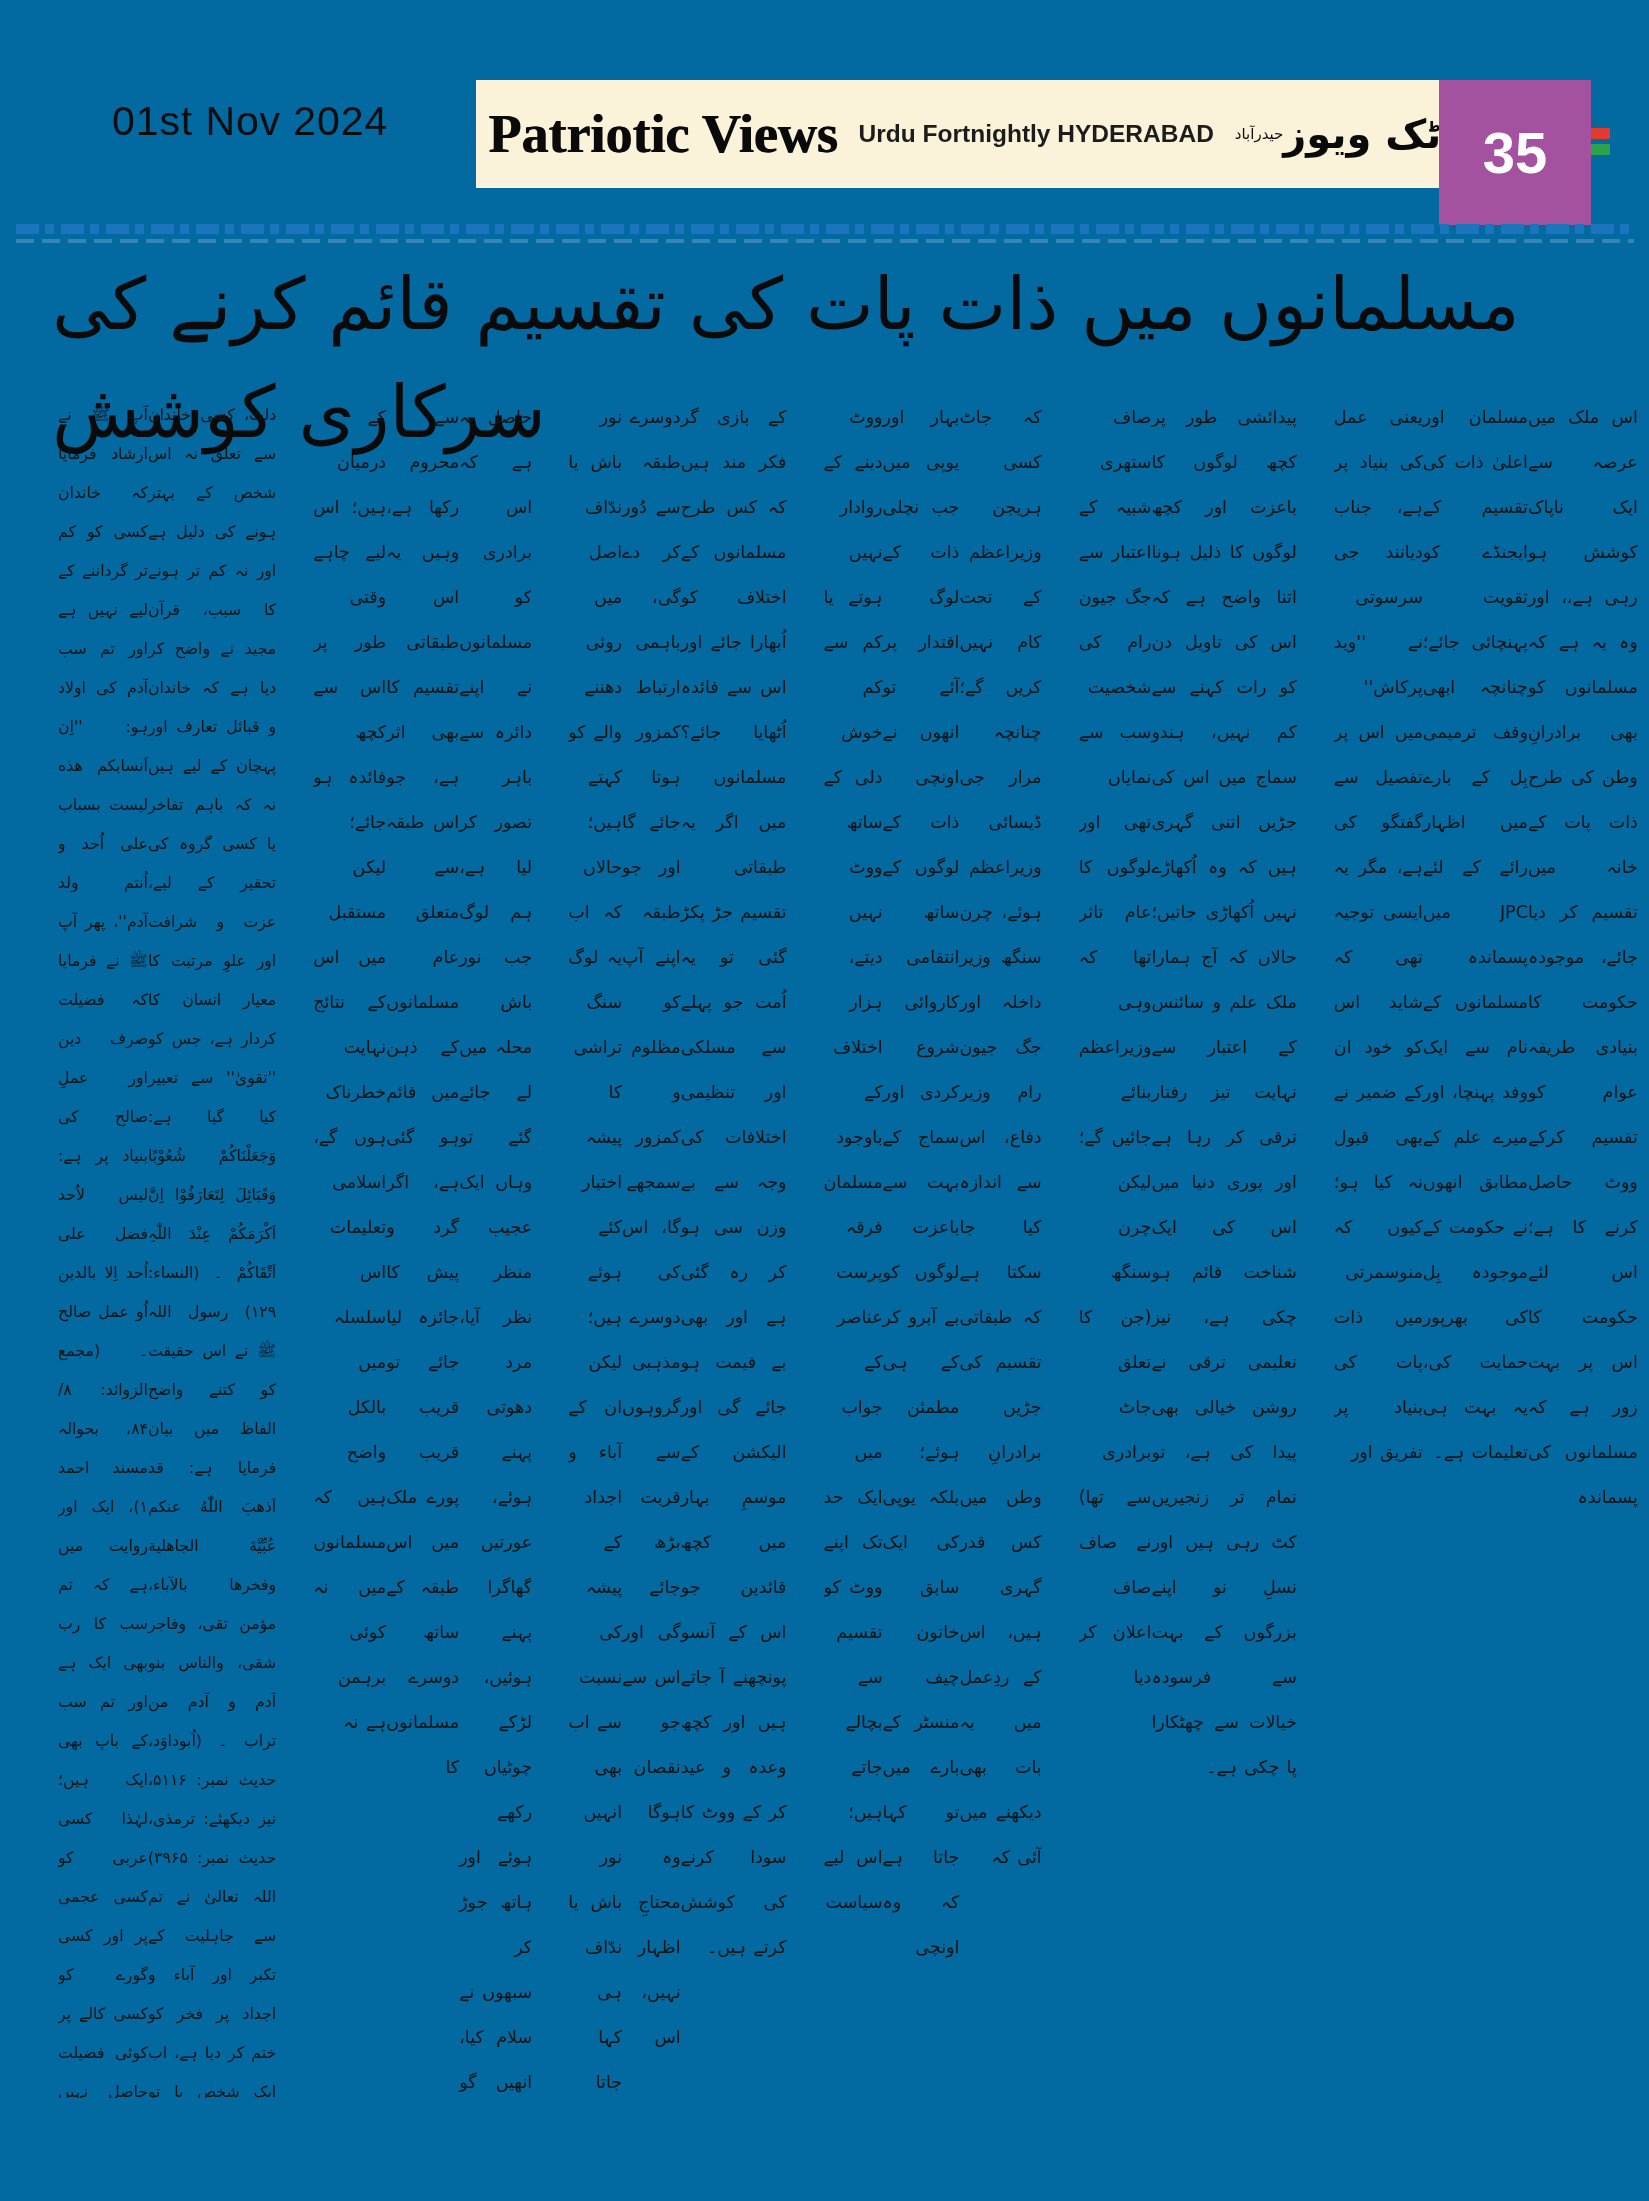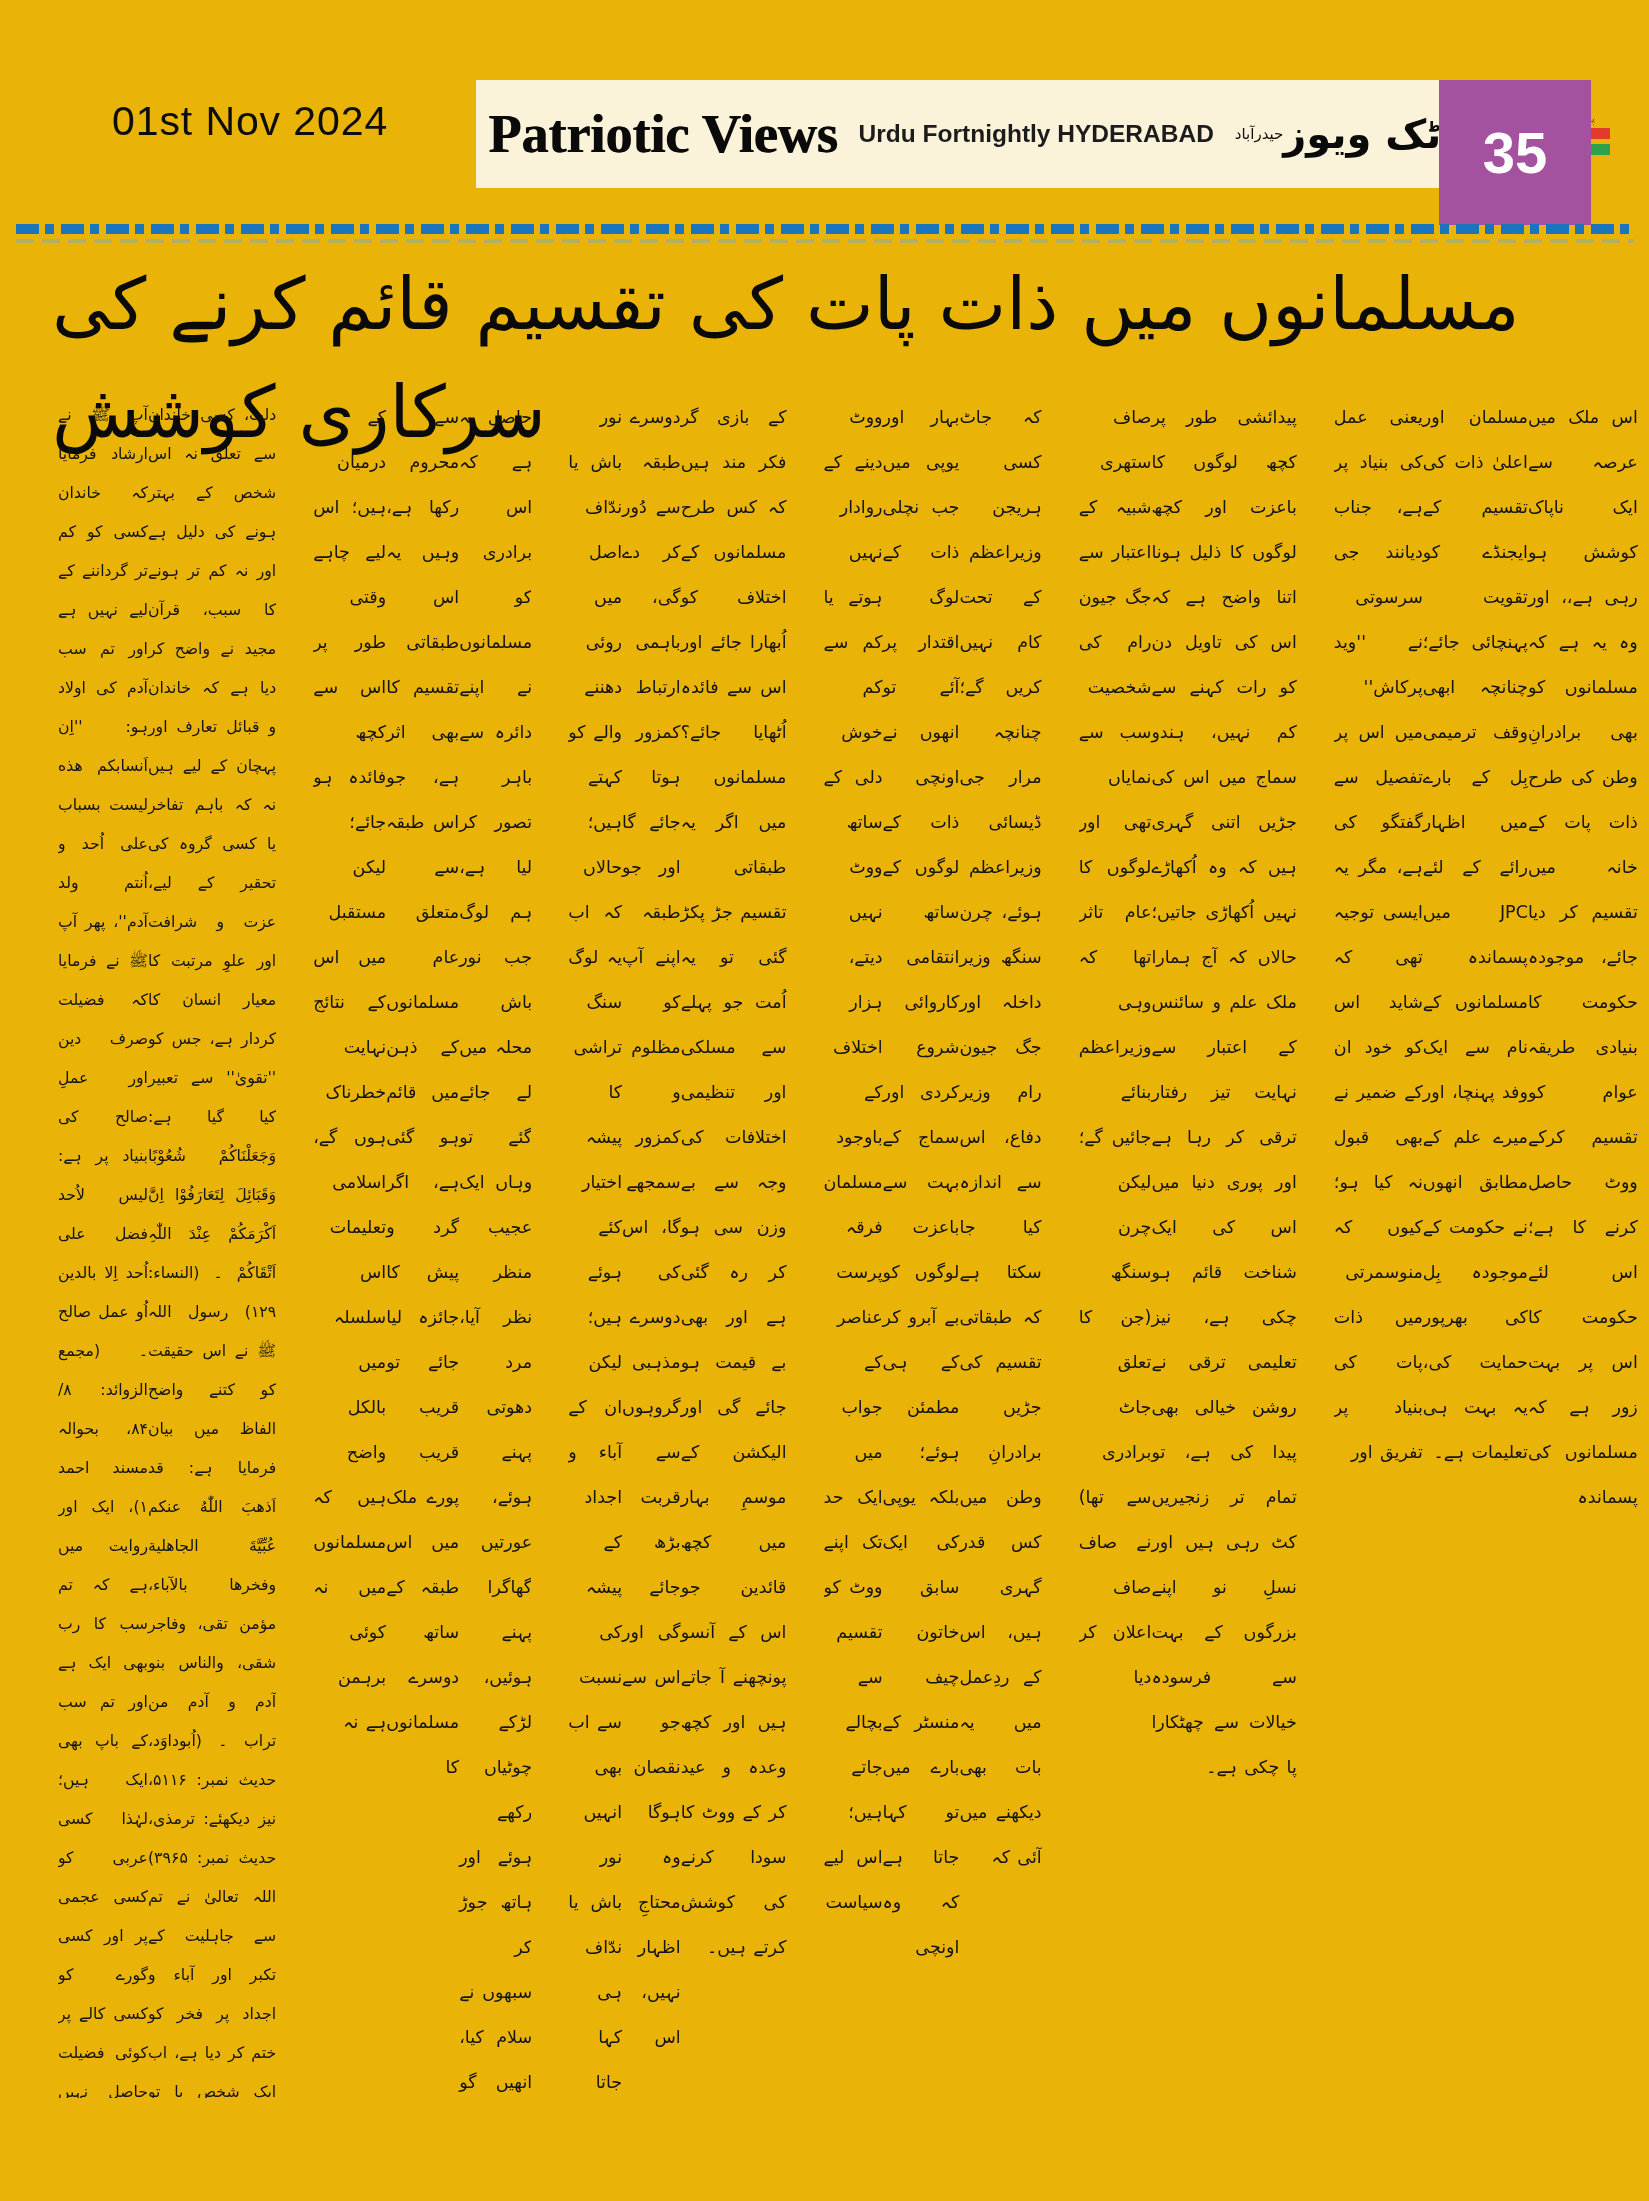--- a/index.html
+++ b/index.html
@@ -1,16 +1,16 @@
 <!DOCTYPE html>
 <html lang="en" style="font-size:14px"><head>
 <meta charset="utf-8">
 <style>
   html,body{margin:0;padding:0;background:#e8e8e8;}
-  .page{position:relative;width:1650px;height:2201px;background:#eab308;overflow:hidden;
+  .page{position:relative;width:1650px;height:2201px;background:#0369a1;overflow:hidden;
         font-family:"Liberation Sans",sans-serif;color:#121212;}
   
   .header{position:absolute;top:0;left:0;width:100%;height:227px;}
   .issue-date{position:absolute;left:112px;top:98px;font-size:41px;letter-spacing:0.9px;color:#0d0d0d;
               font-family:"Liberation Sans",sans-serif;}
   .band{position:absolute;left:476px;top:80px;width:1096px;height:108px;background:#faf3da;
         display:flex;align-items:center;justify-content:space-between;padding:0 12.2px;box-sizing:border-box;}
   .mast-en{font-family:"Liberation Serif",serif;font-weight:bold;font-size:54px;color:#0a0a0a;
            text-shadow:0.9px 0 0 #0a0a0a;white-space:nowrap;}
   .mast-sub{font-size:24.5px;font-weight:bold;color:#1c1c1c;white-space:nowrap;margin:0 21px;}

